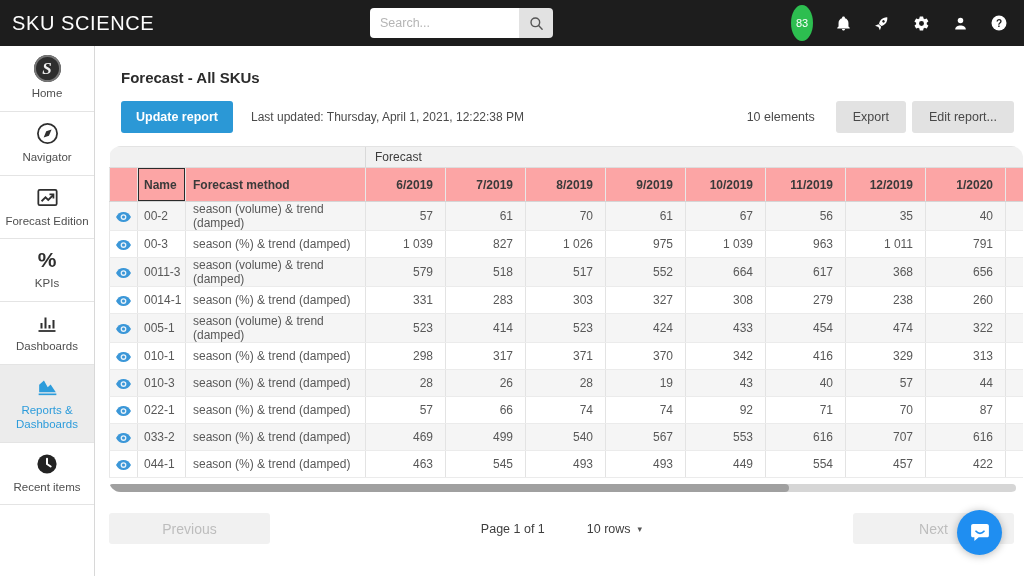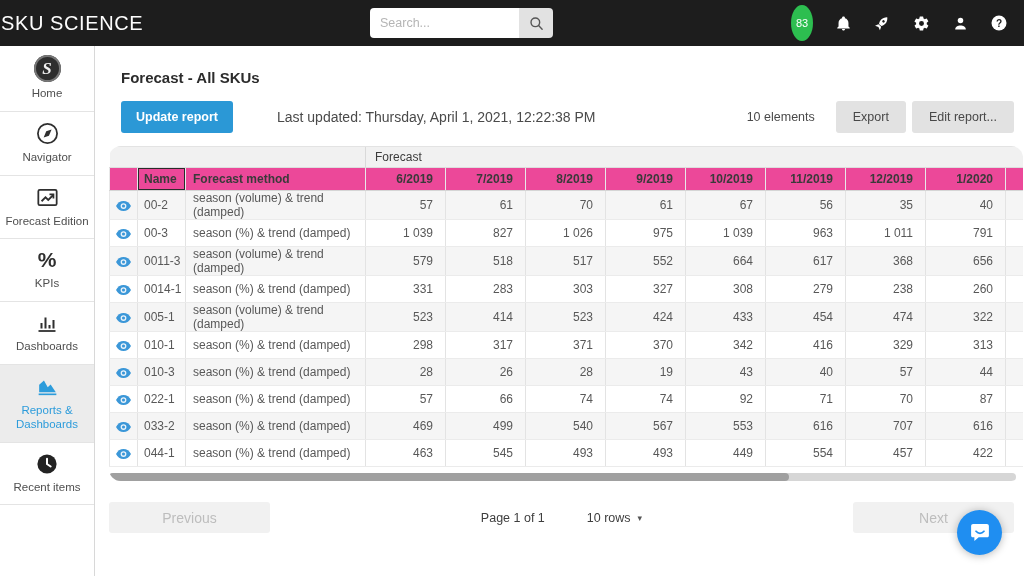--- a/index.html
+++ b/index.html
@@ -1,21 +1,21 @@
 <!DOCTYPE html>
 <html><head>
 <meta charset="utf-8">
 <style>
   * { box-sizing: border-box; margin: 0; padding: 0; }
   html, body { width: 1024px; height: 576px; overflow: hidden; background: #fff;
     font-family: "Liberation Sans", sans-serif; }
 
   
   .topbar { height: 46px; background: #1d1d1d; display: flex; align-items: center; position: relative; }
-  .brand { margin-left: 1px; font-size: 20px; color: #fdfdfd; letter-spacing: 0.6px; font-weight: 400; }
+  .brand { margin-left: 12px; font-size: 20px; color: #fdfdfd; letter-spacing: 0.6px; font-weight: 400; }
   .search { position: absolute; left: 370px; top: 8px; display: flex; height: 30px;
     border-radius: 4px; overflow: hidden; }
   .search input { width: 149px; border: none; padding: 0 10px; font-size: 12.5px; color: #333;
     outline: none; background: #fff; font-family: "Liberation Sans", sans-serif; }
   .search input::placeholder { color: #b5b5b5; }
   .search button { width: 34px; background: #e2e2e2; border: none; display: flex;
     align-items: center; justify-content: center; cursor: pointer; }
   .top-icons { margin-left: auto; display: flex; align-items: center; gap: 21px; padding-right: 16px; }
   .badge { width: 22px; height: 36px; border-radius: 50%; background: #2dbe50; color: #fff;
     font-size: 11px; display: flex; align-items: center; justify-content: center; cursor: pointer; }
@@ -34,36 +34,36 @@
     display: flex; align-items: center; justify-content: center; box-shadow: inset 0 0 0 2px #777; }
   .pct { font-size: 21px; font-weight: bold; color: #2f2f2f; line-height: 24px; }
 
   .content { flex: 1; padding: 14px 0 0 14px; position: relative; }
   .page-title { font-size: 15px; font-weight: bold; color: #2c2c2c; margin: 9px 0 0 12px; }
 
   .toolbar { display: flex; align-items: center; margin: 15px 10px 13px 12px; }
   .btn { border: none; border-radius: 3px; font-size: 12.5px; cursor: pointer;
     font-family: "Liberation Sans", sans-serif; }
   .btn-update { background: #2b98d6; color: #fff; font-weight: bold; padding: 9px 15px; }
-  .last-updated { margin-left: 44px; font-size: 14px; color: #4a4a4a; }
+  .last-updated { margin-left: 18px; font-size: 12px; color: #4a4a4a; }
   .toolbar-right { margin-left: auto; display: flex; align-items: center; }
   .elements-count { font-size: 12.5px; color: #4a4a4a; margin-right: 15px; }
   .btn-grey { background: #e2e2e2; color: #484848; padding: 9px 17px; margin-left: 6px; }
 
   
   .table-wrap { margin-left: 0; width: 914px; overflow: hidden; border-radius: 12px; }
   table { border-collapse: collapse; table-layout: fixed; width: 960px; font-size: 12px; }
   .c-eye { width: 28px; } .c-name { width: 48px; } .c-method { width: 180px; }
   .c-num { width: 80px; } .c-fill { width: 64px; }
 
   .group-row td { background: #f1f1f1; border-top: 1px solid #e3e3e3; border-bottom: 1px solid #ddd;
     height: 21px; color: #3c3c3c; }
   .group-label { padding-left: 9px; border-left: 1px solid #d9d9d9; }
 
-  #header-row th { height: 23px; font-weight: bold; color: #3a3a3a; background: #ec4899;
+  #header-row th { height: 34px; font-weight: bold; color: #3a3a3a; background: #fca5a5;
     border-bottom: 1px solid #d5d5d5; border-left: 1px solid #e8e8e8; }
   #header-row th.th-eye { border-left: 1px solid #e8e8e8; }
   .th-name { text-align: left; padding-left: 6px; box-shadow: inset 0 0 0 1px #2b2b2b; }
   .th-method { text-align: left; padding-left: 7px; }
   .th-num, .td-num { text-align: right; padding-right: 12px; }
 
   #table-body td { height: 27px; border-bottom: 1px solid #ebebeb; border-left: 1px solid #e3e3e3;
     color: #585858; }
   #table-body td:first-child { border-left: 1px solid #e8e8e8; }
   #table-body tr:nth-child(odd) td { background: #f5f5f5; }

